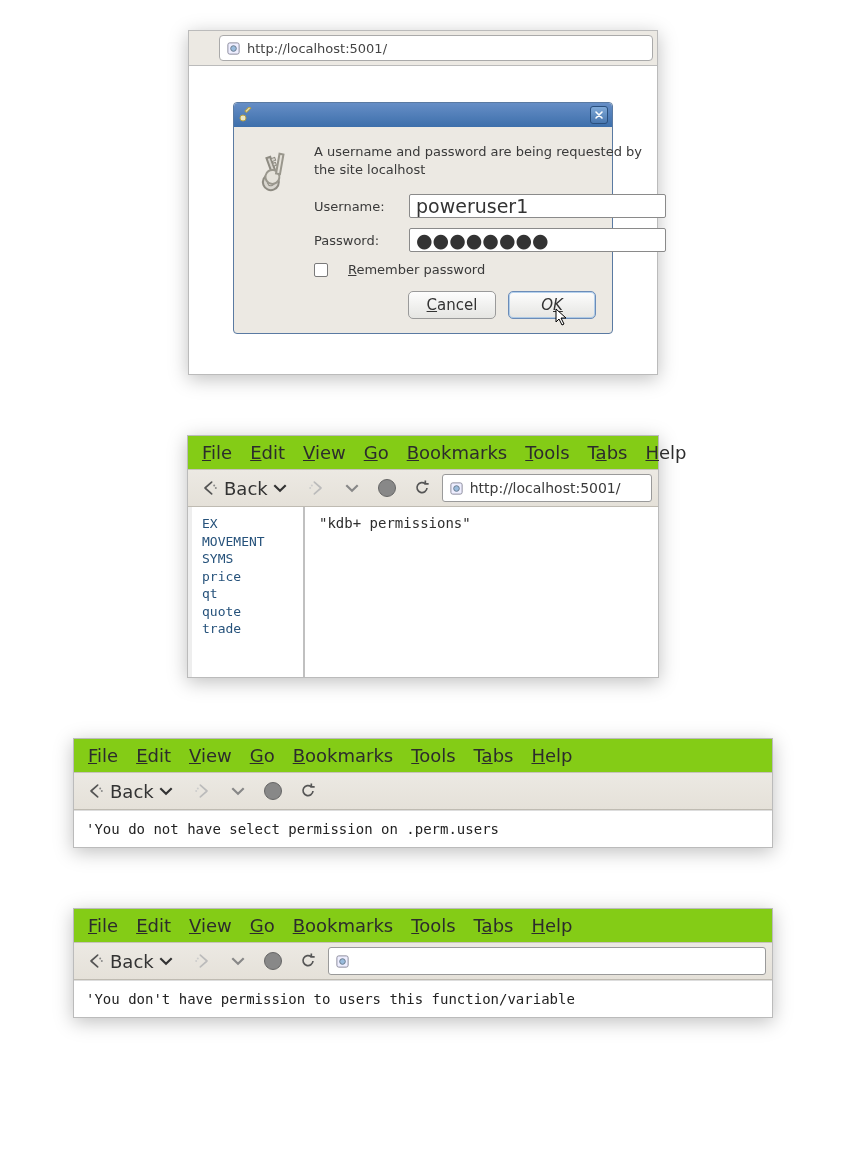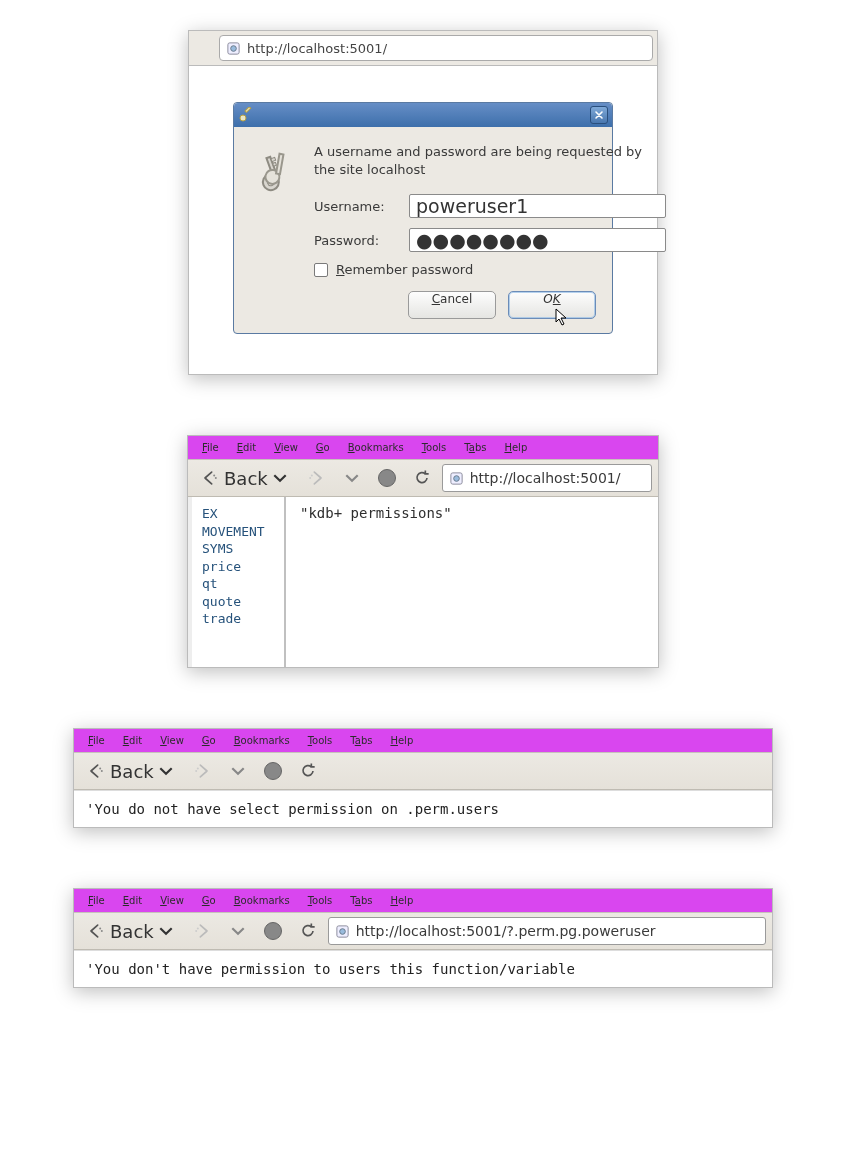--- a/index.html
+++ b/index.html
@@ -71,51 +71,51 @@
   .dialog-icon svg { width:48px; height:48px; }
   .dialog-content { flex:1; color:#3a3a3a; }
   .msg { line-height:1.35; margin-bottom:16px; }
   .field-row { display:flex; align-items:center; gap:20px; margin-bottom:10px; }
   .field-label { width:75px; text-align:left; }
   .field-input {
     flex:1; height:24px; background:#fff; border:1px solid #8a8a8a;
     border-radius:2px; padding:2px 6px; font-size:19px; color:#333;
     font-family:inherit;
   }
-  .remember-row { display:flex; align-items:center; gap:8px; margin-top:8px; margin-bottom:0; }
+  .remember-row { display:flex; align-items:center; gap:20px; margin-top:8px; margin-bottom:0; }
   .checkbox {
     width:14px; height:14px; border:1px solid #7a7a7a; background:#fff;
     border-radius:2px; cursor:pointer;
   }
   .dialog-actions {
     display:flex; justify-content:flex-end; gap:12px;
     padding: 0 16px 14px 16px;
   }
   .btn {
     min-width:88px; height:28px; border-radius:5px;
     border:1px solid #9a9a9a;
     background: linear-gradient(to bottom,#fdfdfd,#e5e5e2);
-    font-size:12px; color:#333; cursor:pointer;
-    display:flex; align-items:flex-start; justify-content:center;
+    font-size:15px; color:#333; cursor:pointer;
+    display:flex; align-items:center; justify-content:center;
   }
   .btn-default {
     border:1px solid #6b8cb8;
     box-shadow: inset 0 0 0 1px rgba(150,190,230,0.7);
     position:relative;
     font-style:italic;
   }
   .cursor-arrow {
     position:absolute; right:24px; top:16px; pointer-events:none;
   }
 
   
   .menubar {
     display:flex; gap:2px; align-items:center;
-    background:#d946ef; border-bottom:1px solid #c7c3bb;
-    padding: 4px 6px; font-size:10px; color:#2c2c2c;text-align:center;
+    background:#84cc16; border-bottom:1px solid #c7c3bb;
+    padding: 4px 6px; font-size:18px; color:#2c2c2c;text-align:center;
   }
   .menu-item { padding:2px 8px; cursor:pointer; border-radius:2px; }
 
   .toolbar {
     display:flex; align-items:center; gap:4px;
     background: linear-gradient(to bottom,#ece9e3,#e5e1d9);
     padding:4px 6px; border-bottom:1px solid #bfbbb2;
   }
   .tb-btn {
     display:flex; align-items:center; justify-content:center;
@@ -130,21 +130,21 @@
   .reload svg { stroke:#555; fill:none; }
   .addr-field2 {
     flex:1; height:28px; background:#fff; border:1px solid #9a9a9a;
     border-radius:3px; display:flex; align-items:center; padding:0 6px; gap:6px;
     font-size:14px; color:#3a3a3a;
   }
 
   .block2 { width:472px; }
   .content2 { display:flex; min-height:170px; }
   .sidebar {
-    width:98px; border-right:2px solid #c0c0c0; background:#fff;
+    width:117px; border-right:2px solid #c0c0c0; background:#fff;
     padding:8px 10px; font-family: "DejaVu Sans Mono","Liberation Mono",monospace;
     font-size:13px; line-height:1.35;
     border-left:4px solid #eee;
   }
   .sidebar a { color:#26527b; text-decoration:none; display:block; cursor:pointer; }
   .main2 {
     flex:1; padding:8px 14px; font-family:"DejaVu Sans Mono","Liberation Mono",monospace;
     font-size:14px;
   }
 
@@ -404,17 +404,16 @@
           <path d="M16 3 L16 7 L20 7" stroke-width="2"></path>
         </svg>
     </div>
     <div class="addr-field2">
       <span class="url-icon">
         <svg viewBox="0 0 16 16">
             <rect x="2" y="2" width="12" height="12" rx="2" fill="#eef" stroke="#889"></rect>
             <circle cx="8" cy="8" r="3" fill="#9bd" stroke="#678"></circle>
           </svg>
       </span>
-      <span>http://localhost:5001/?.perm.pg.poweruser</span>
     </div>
   </div>
   <div class="content-line">'You don't have permission to users this function/variable</div>
 </div>
 
 </body></html>

